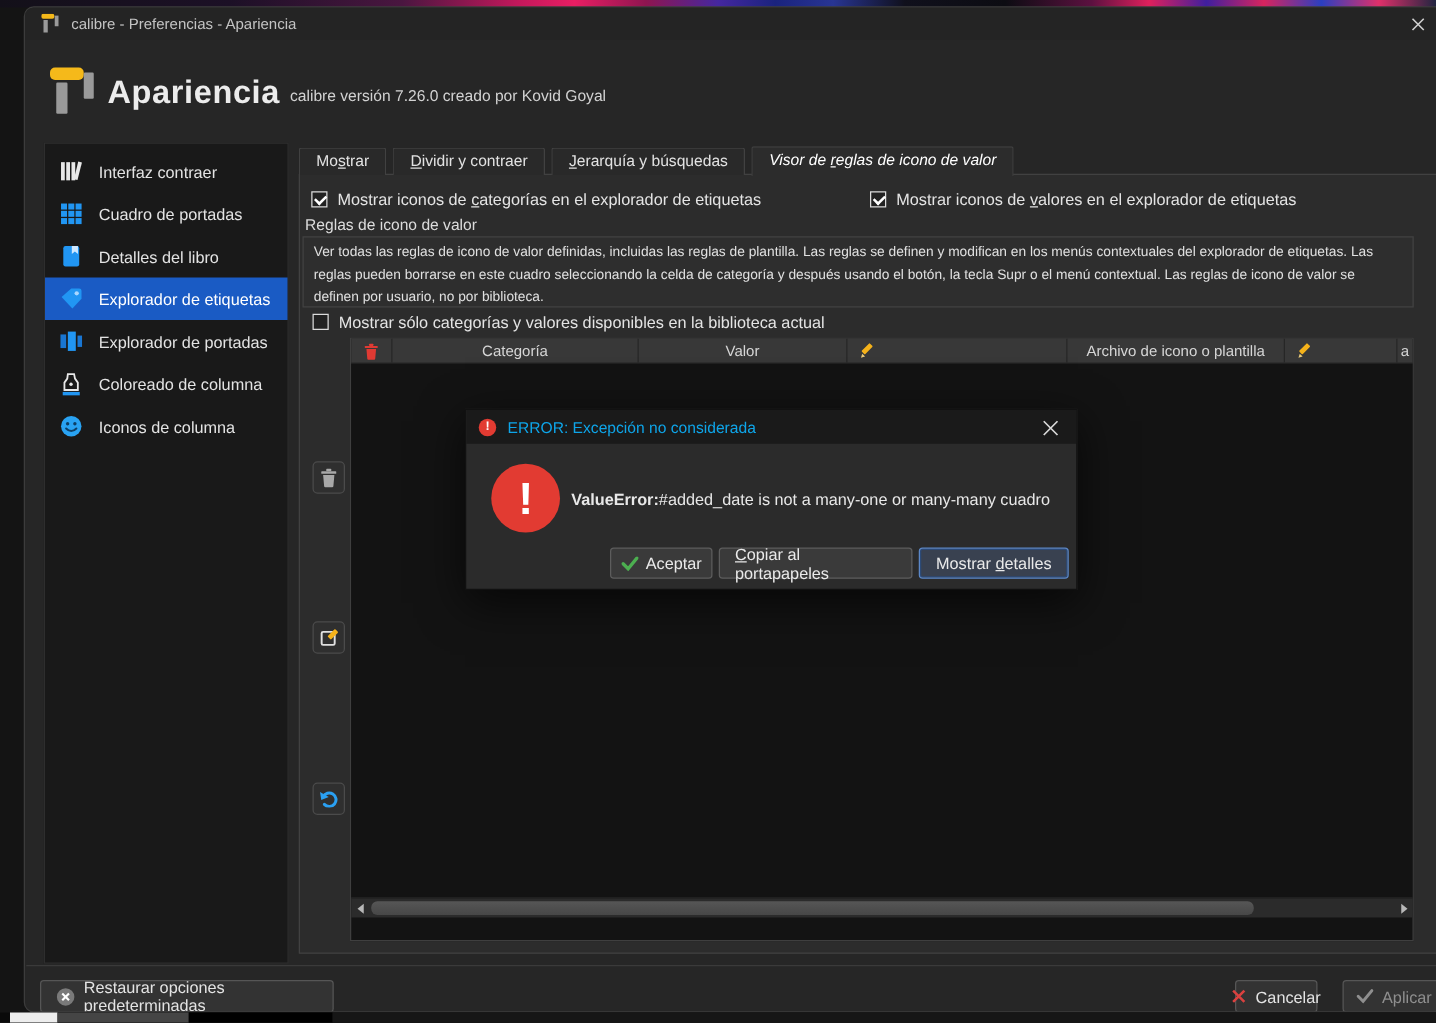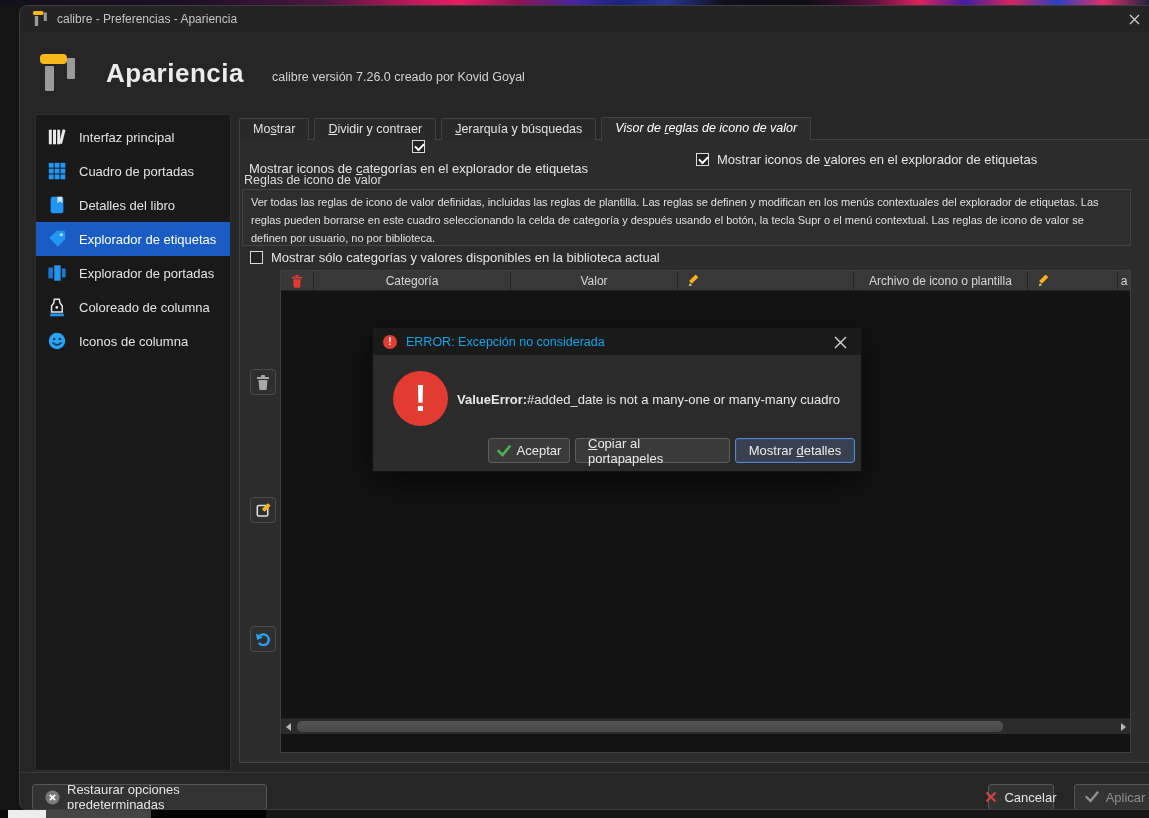--- a/index.html
+++ b/index.html
@@ -20,21 +20,21 @@
   #window { left:5px; top:5px; width:1139px; height:805px; background:#262626;
             border:1px solid #3c3c3c; border-radius:8px; overflow:hidden;margin-left:14px; }
 
   #titlebar { left:0; top:0; width:100%; height:26px; background:#242424;
               display:flex; align-items:center; padding-left:13px; gap:9px; }
   #titlebar .title { color:#c3c3c3; font-size:12px; }
   #titlebar-close { position:absolute; right:6px; top:0; width:34px; height:26px;
                     display:flex; align-items:center; justify-content:center; cursor:pointer; }
 
   
-  #header { left:20px; top:44px; height:46px; display:flex; align-items:center; gap:28px; }
+  #header { left:20px; top:44px; height:46px; display:flex; align-items:center; gap:8px; }
   #header .h-title { color:#ececec; font-size:26px; font-weight:bold; letter-spacing:0.5px; }
   #header .h-sub { color:#d2d2d2; font-size:12.5px; margin-top:8px; }
 
   
   #sidebar { left:15px; top:108px; width:196px; height:657px; background:#191919;
              border:1px solid #2e2e2e; padding-top:5px; }
   .side-item { height:34px; display:flex; align-items:center; gap:11px; padding-left:10px;
                color:#e3e3e3; font-size:13px; cursor:pointer; }
   .side-item.selected { background:#1a5bc4; color:#fff; }
   .side-item .ic { width:22px; height:22px; flex:0 0 22px; display:flex; align-items:center; justify-content:center; }
@@ -47,21 +47,21 @@
   .tab.active { font-style:italic; background:#2c2c2c; padding-bottom:6px; margin-bottom:-1px; color:#fff; }
   .accel { text-decoration:underline; }
 
   
   #panel { left:219px; top:133px; width:917px; height:624px; background:#2c2c2c;
            border:1px solid #414141; z-index:1; }
   .cb { width:13px; height:13px; border:1px solid #dcdcdc; background:#222; position:relative; flex:0 0 13px; }
   .cb.on::after { content:""; position:absolute; left:2px; top:2px; width:7px; height:4px;
                   border-left:2px solid #fff; border-bottom:2px solid #fff; transform:rotate(-45deg); }
   .cbrow { position:absolute; display:flex; align-items:center; gap:8px; color:#e4e4e4; font-size:13px; cursor:pointer; }
-  #cb-cat { left:9px; top:0;flex-direction:column; }
+  #cb-cat { left:9px; top:12px; }
   #cb-val { left:456px; top:12px; }
   #rules-label { left:4px; top:33px; color:#dcdcdc; font-size:12.5px; }
   #desc-box { left:2px; top:49px; width:889px; height:57px; border:1px solid #424242;
               background:#2e2e2e; color:#e0e0e0; font-size:11px; line-height:18px;
               padding:3px 8px; overflow:hidden; }
   #cb-only { left:10px; top:110px; }
 
   
   .strip-btn { position:absolute; left:10px; width:26px; height:26px; background:#2f2f2f;
                border:1px solid #4b4b4b; border-radius:4px; display:flex; align-items:center;
@@ -160,21 +160,21 @@
   <div id="sidebar" class="abs">
     <div class="side-item">
       <span class="ic">
         <svg width="20" height="20" viewBox="0 0 22 22">
           <rect x="2" y="3" width="3.3" height="16" fill="#e8e8e8"></rect>
           <rect x="6.6" y="3" width="3.3" height="16" fill="#e8e8e8"></rect>
           <rect x="11.2" y="3" width="3.3" height="16" fill="#e8e8e8"></rect>
           <rect x="15.2" y="2.6" width="3.3" height="16" fill="#e8e8e8" transform="rotate(14 16.8 10.6)"></rect>
         </svg>
       </span>
-      <span>Interfaz principal</span>
+      <span>Interfaz contraer</span>
     </div>
     <div class="side-item">
       <span class="ic">
         <svg width="20" height="20" viewBox="0 0 22 22">
           <g fill="#2196f3">
             <rect x="2" y="2" width="5.3" height="5.3"></rect>
               <rect x="8.4" y="2" width="5.3" height="5.3"></rect>
               <rect x="14.8" y="2" width="5.3" height="5.3"></rect>
             <rect x="2" y="8.4" width="5.3" height="5.3"></rect>
               <rect x="8.4" y="8.4" width="5.3" height="5.3"></rect>

